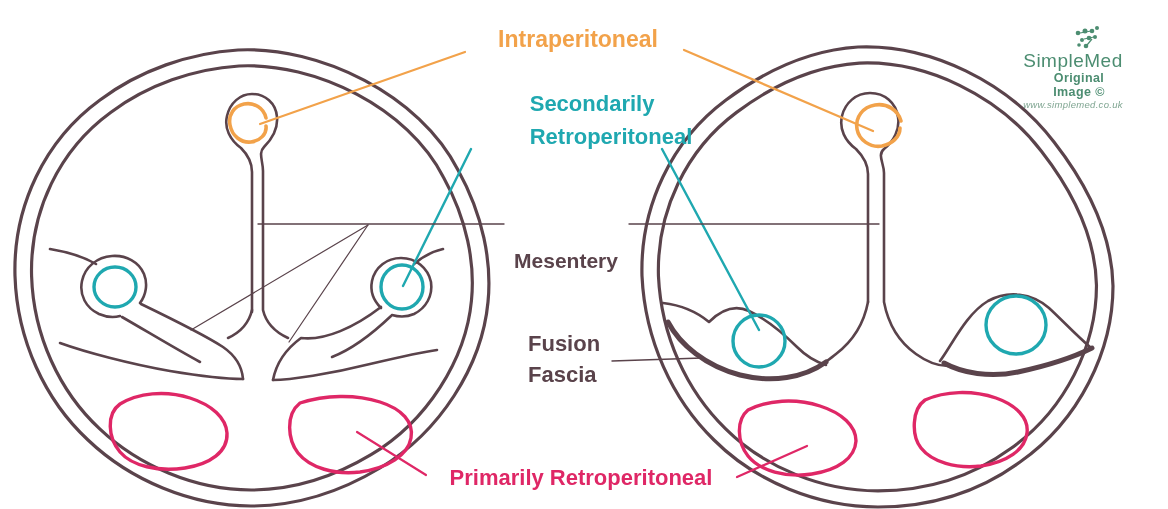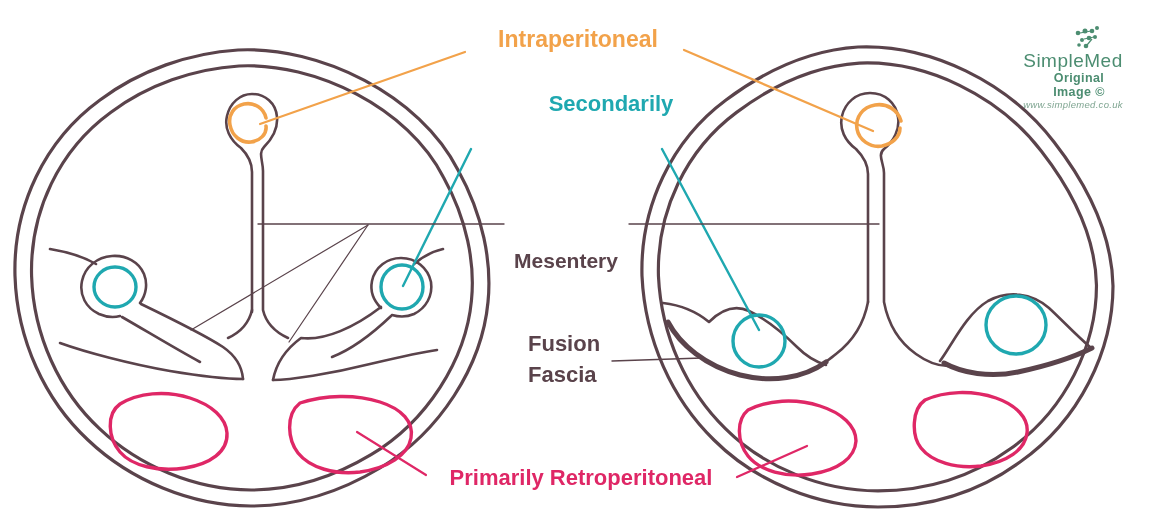--- a/index.html
+++ b/index.html
@@ -97,20 +97,21 @@
     <circle cx="1095" cy="37" r="2.0" stroke="none"></circle>
     <circle cx="1086" cy="46" r="2.3" stroke="none"></circle>
     <circle cx="1079" cy="45" r="1.8" stroke="none"></circle>
   </g>
 </svg>
 
   <div class="lbl lbl-intra">Intraperitoneal</div>
 
   <div class="lbl lbl-sec">
     <div>Secondarily</div>
+    <div>Retroperitoneal</div>
   </div>
 
   <div class="lbl lbl-mes">Mesentery</div>
 
   <div class="lbl lbl-pri">Primarily Retroperitoneal</div>
 
   <div class="lbl lbl-fus">
     <div>Fusion</div>
     <div>Fascia</div>
   </div>

